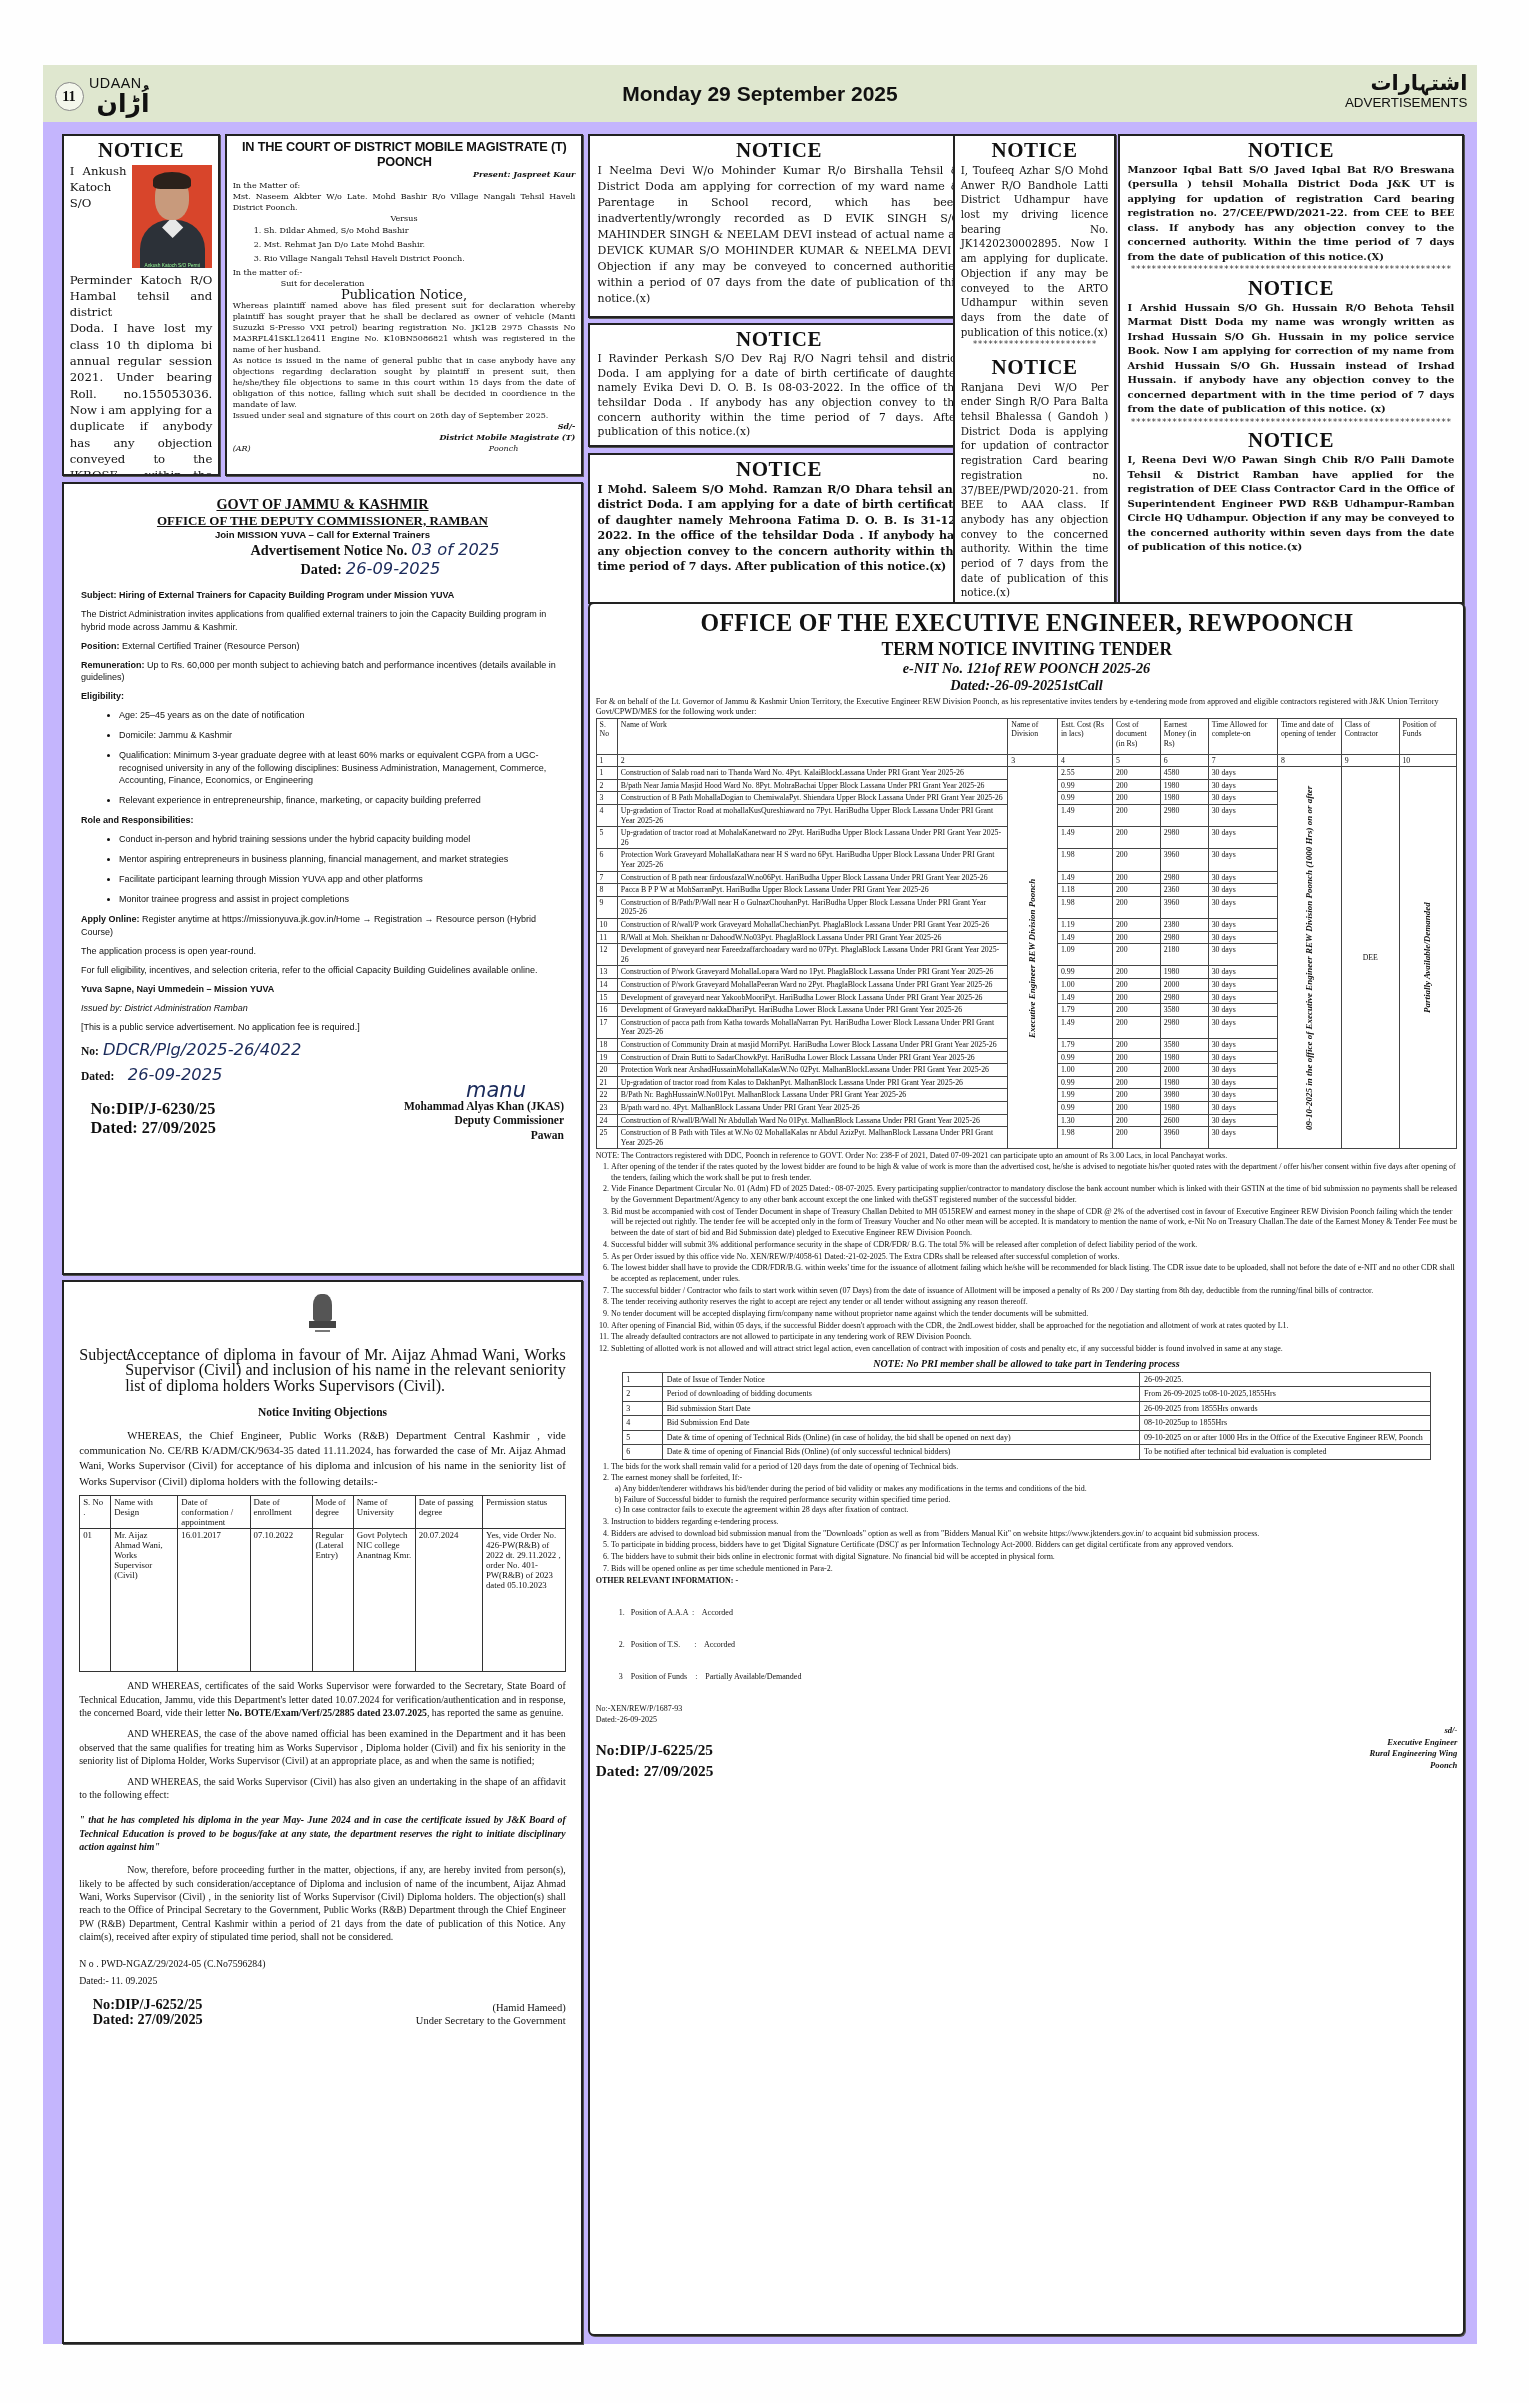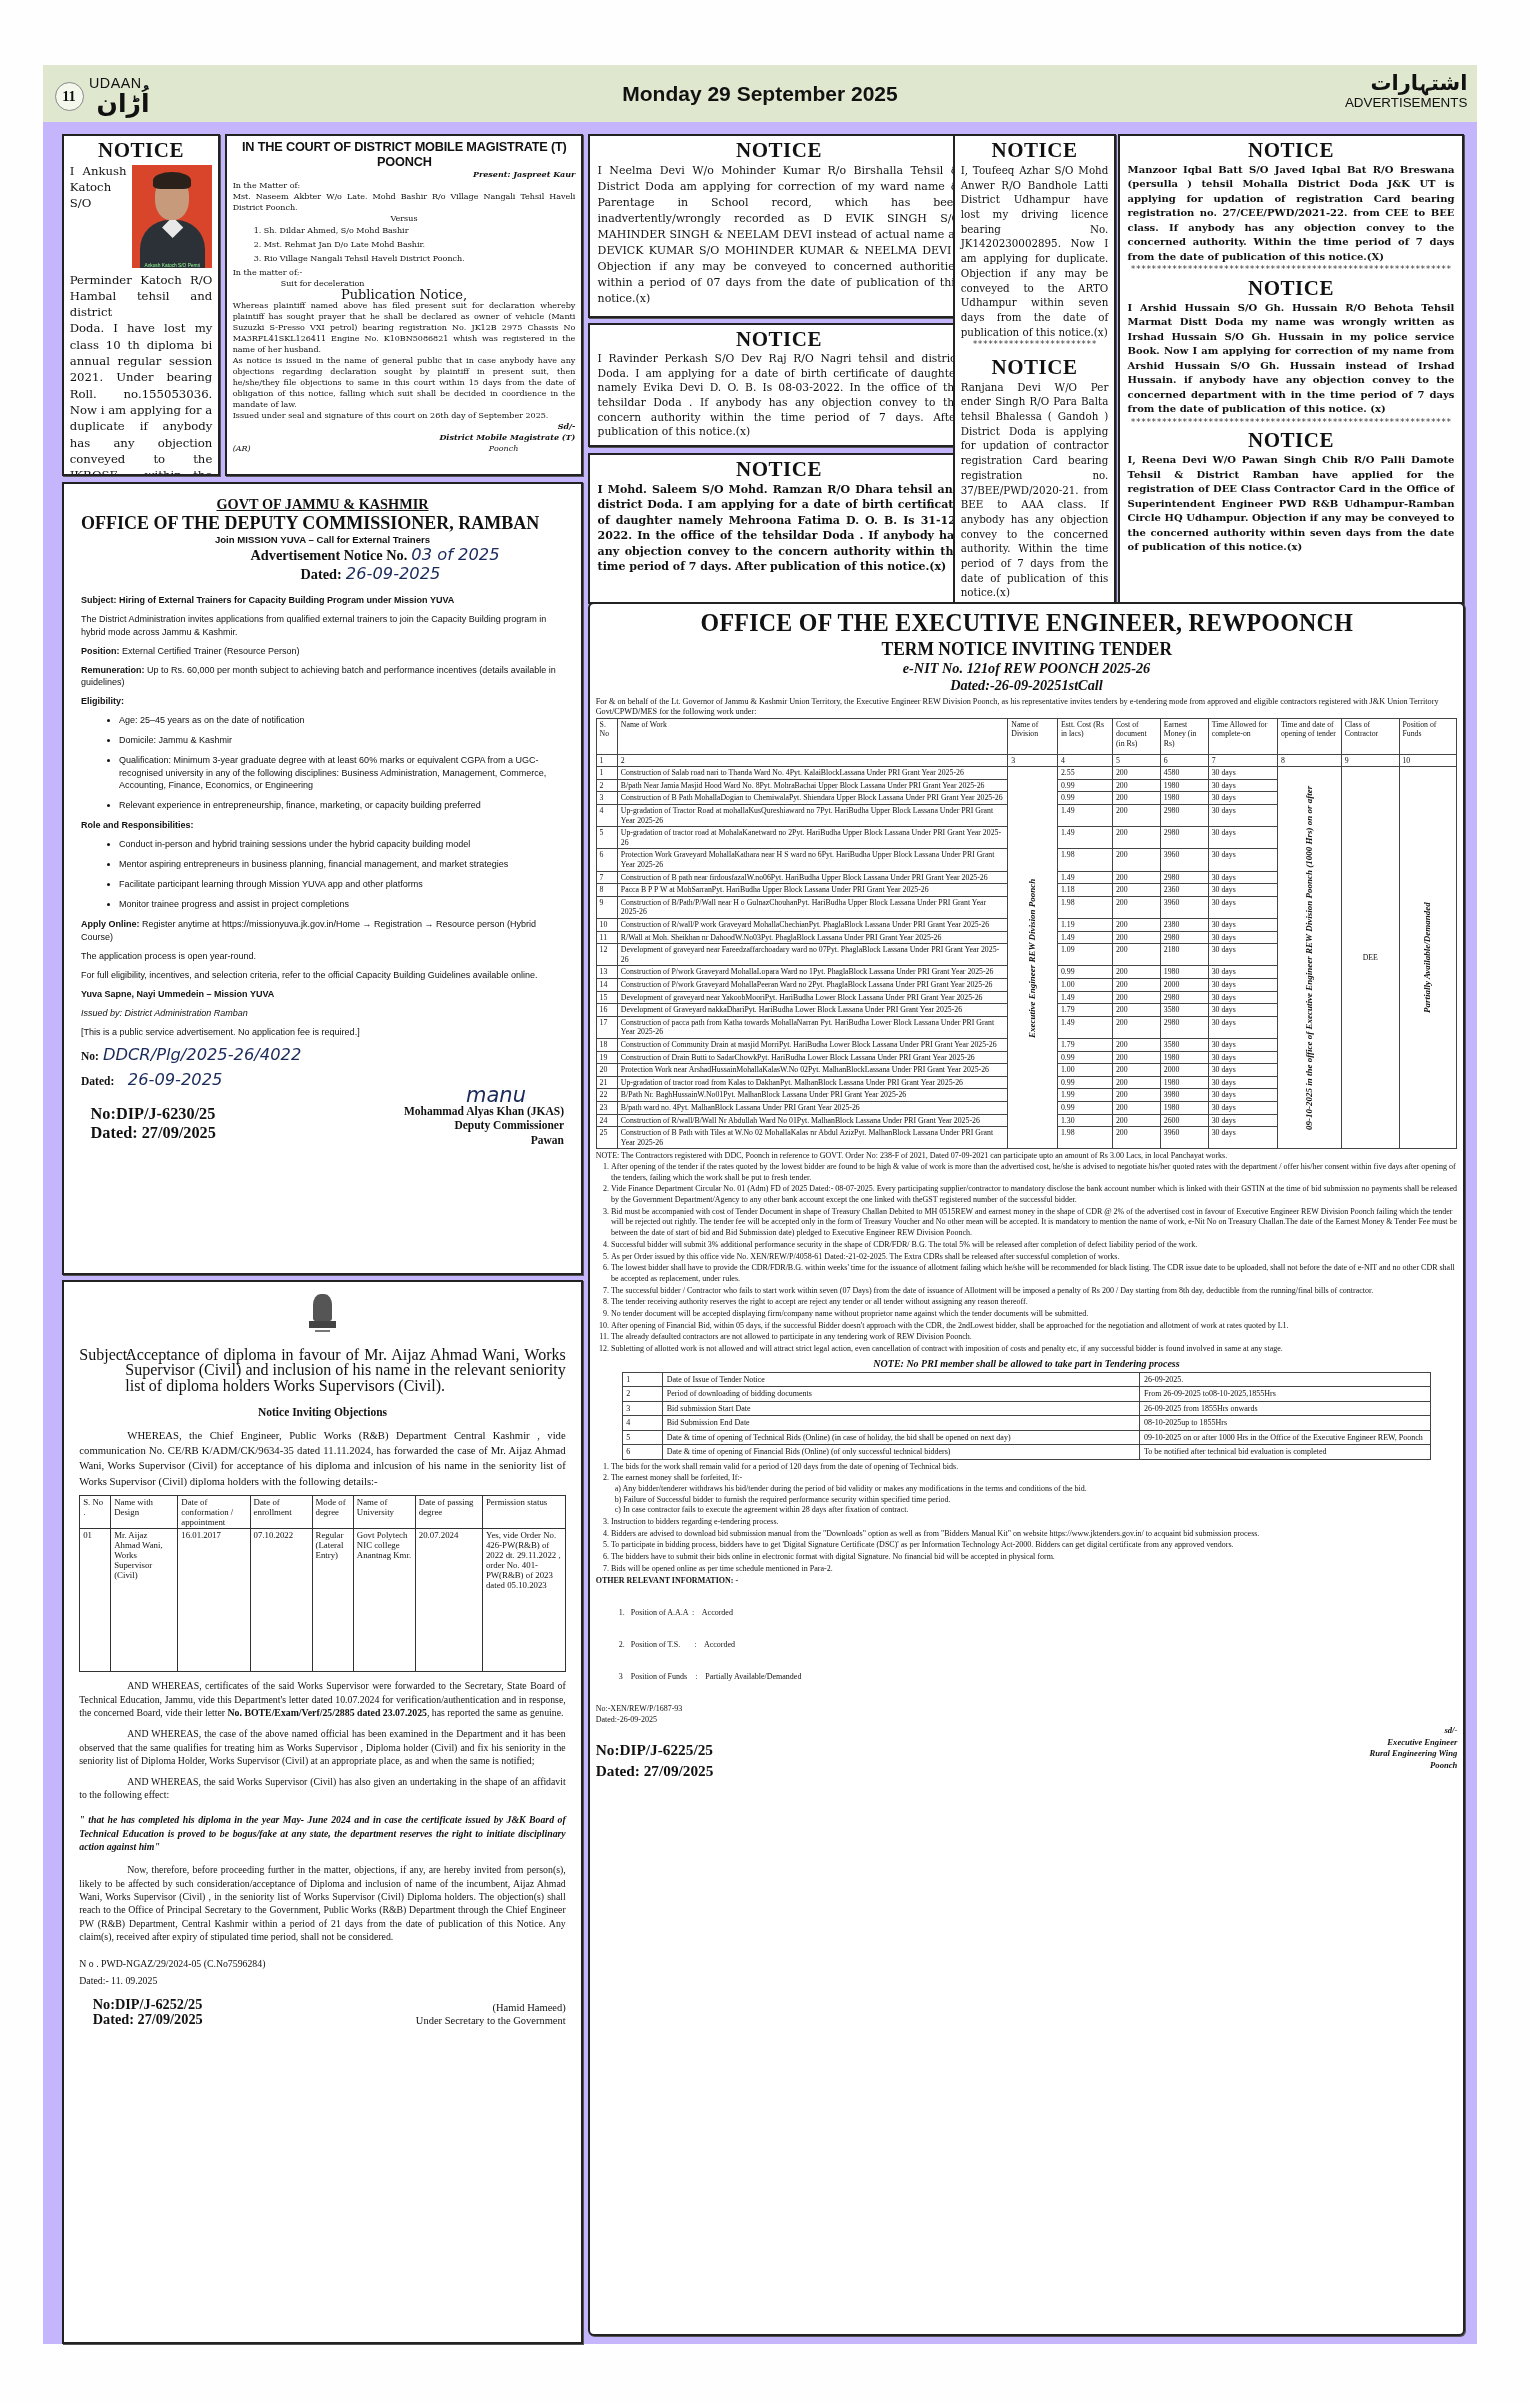--- a/index.html
+++ b/index.html
@@ -28,21 +28,21 @@
   .photo .collar { position: absolute; left: 32.5px; top: 55px; width: 15.3px; height: 15.3px; background: #e8e8e8; transform: rotate(45deg); }
   .photo .cap { position: absolute; left: 0; bottom: 0; width: 100%; font: 4.8px "Liberation Sans", sans-serif; color: #9f9; text-align: center; }
 
   .court h2 { font: bold 13.4px "Liberation Sans", sans-serif; text-align: center; letter-spacing: -0.2px; transform: scaleX(0.95); }
   .court .small { font: 8px "DejaVu Serif", serif; line-height: 11px; text-align: justify; }
   .court .right { text-align: right; font-style: italic; font-weight: bold; }
   .court .center { text-align: center; }
 
   .govt { font-family: "Liberation Serif", serif; }
   .govt .h1 { text-align: center; font-size: 14.3px; font-weight: bold; text-decoration: underline; }
-  .govt .h2 { font-size: 18px; font-weight: bold; }
+  .govt .h2 { text-align: center; font-size: 13px; font-weight: bold; text-decoration: underline; }
   .govt .h3 { text-align: center; font: bold 9.6px "Liberation Sans", sans-serif; }
   .govt .adv { font-size: 14.3px; font-weight: bold; }
   .hand { font: italic 16.3px "DejaVu Sans", sans-serif; color: #1a2a5a; }
   .sans { font: 9px "Liberation Sans", sans-serif; line-height: 12.4px; }
   .sans p { margin: 0 0 6.7px 0; }
   .sans ul { margin: 0 0 6.7px 38px; }
   .sans li { margin-bottom: 7.6px; }
   .dipno { font: bold 16.3px "Liberation Serif", serif; line-height: 19px; }
 
   .pwd { font-family: "Liberation Serif", serif; }

